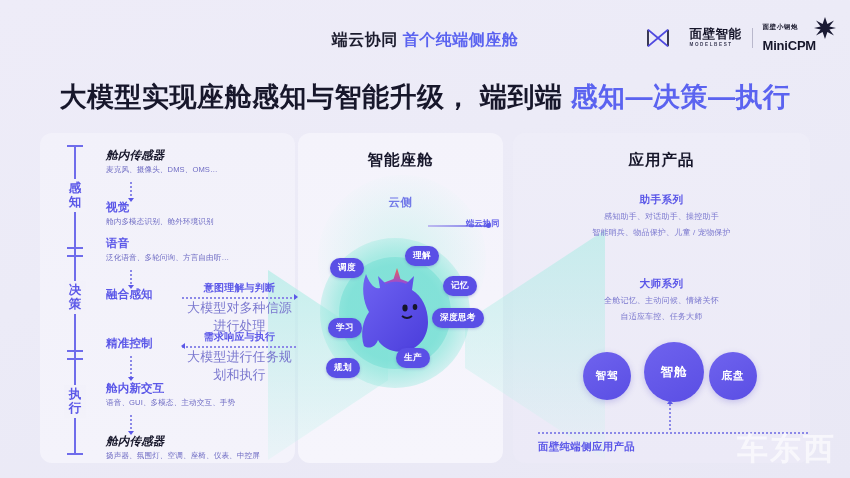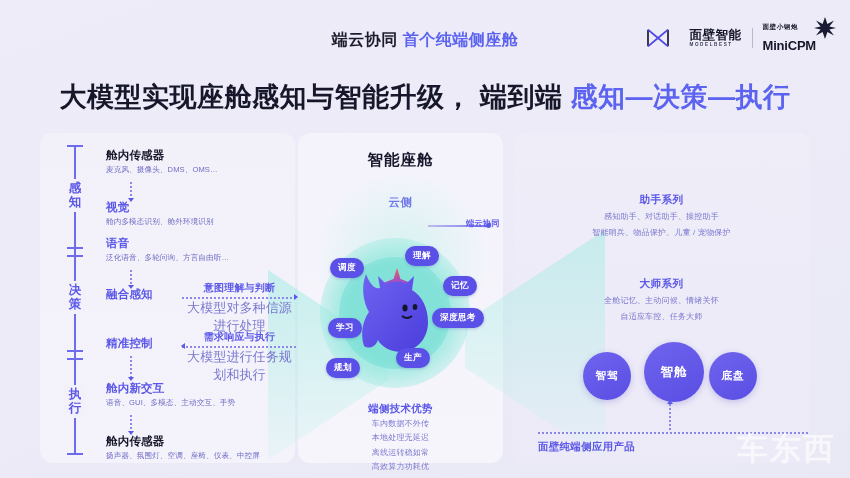--- a/index.html
+++ b/index.html
@@ -24,21 +24,21 @@
   .kicker .hl{color:#5b63f0;}
   .headline{
     position:absolute;top:79px;left:0;width:850px;text-align:center;
     font-size:27px;font-weight:700;letter-spacing:.5px;color:#17172b;
     white-space:nowrap;
   }
   .headline .hl{color:#5b63f0;}
 
   
   .logos{position:absolute;top:24px;right:20px;display:flex;align-items:center;gap:10px;}
-  .logo-a{display:flex;align-items:flex-end;gap:20px;}
+  .logo-a{display:flex;align-items:center;gap:20px;}
   .logo-mark{width:24px;height:20px;}
   .logo-a .txt{display:flex;flex-direction:column;line-height:1;}
   .logo-a .cn{font-size:12.5px;font-weight:800;color:#16162a;letter-spacing:.5px;}
   .logo-a .en{font-size:4.6px;font-weight:700;color:#3b3b55;letter-spacing:1.6px;margin-top:2px;}
   .logo-div{width:1px;height:20px;background:#b9b8cc;}
   .logo-b{position:relative;display:flex;flex-direction:column;line-height:1;padding-right:14px;}
   .logo-b .cn{font-size:6.5px;font-weight:800;color:#16162a;letter-spacing:.6px;}
   .logo-b .en{font-size:13px;font-weight:800;color:#15152a;letter-spacing:-.2px;margin-top:8px;}
   .spark{position:absolute;right:-6px;top:-7px;}
 
@@ -66,21 +66,21 @@
   .axis .lbl{
     position:absolute;left:2px;width:22px;text-align:center;
     font-size:12.5px;font-weight:800;color:#5b57e8;line-height:1.08;
     background:linear-gradient(180deg,#f2f1fa,#f3f2fa);padding:3px 0;
   }
 
   
   .litem{position:absolute;left:106px;}
   .litem .t{font-size:11.5px;font-weight:800;line-height:1.25;letter-spacing:.2px;}
   .litem .s{font-size:7.6px;line-height:1.3;letter-spacing:.1px;margin-top:3px;color:#6f6cc4;}
-  .t-dark{color:#16162a;}
+  .t-dark{color:#16162a;font-style:italic;}
   .t-purple{color:#5b57e8;}
   .dots-v{position:absolute;left:130px;width:2px;
     background-image:linear-gradient(#8b88e8 45%,transparent 0);
     background-size:2px 4px;}
   .dots-v::after{content:"";position:absolute;left:-2px;bottom:-3px;
     border-left:3px solid transparent;border-right:3px solid transparent;border-top:4px solid #5b57e8;}
 
   
   .conn{position:absolute;}
   .conn .cap-t{font-size:10px;font-weight:800;color:#5b57e8;text-align:center;letter-spacing:.2px;}
@@ -282,28 +282,22 @@
   </svg>
 
   <div class="pill" style="left:405px;top:246px">理解</div>
   <div class="pill" style="left:443px;top:276px">记忆</div>
   <div class="pill" style="left:432px;top:308px">深度思考</div>
   <div class="pill" style="left:396px;top:348px">生产</div>
   <div class="pill" style="left:326px;top:358px">规划</div>
   <div class="pill" style="left:328px;top:318px">学习</div>
   <div class="pill" style="left:330px;top:258px">调度</div>
 
-  <div class="adv">
-    <div class="h">端侧技术优势</div>
-    <div class="l">车内数据不外传</div>
-    <div class="l">本地处理无延迟</div>
-    <div class="l">离线运转稳如常</div>
-    <div class="l">高效算力功耗优</div>
-  </div>
-
+
+  <div class="sec-title" style="left:513px;top:150px;width:297px;text-align:center">应用产品</div>
 
   <div class="rgroup" style="top:193px">
     <div class="h">助手系列</div>
     <div class="l">感知助手、对话助手、操控助手</div>
     <div class="l">智能哨兵、物品保护、儿童 / 宠物保护</div>
   </div>
 
   <div class="rgroup" style="top:277px">
     <div class="h">大师系列</div>
     <div class="l">全舱记忆、主动问候、情绪关怀</div>

